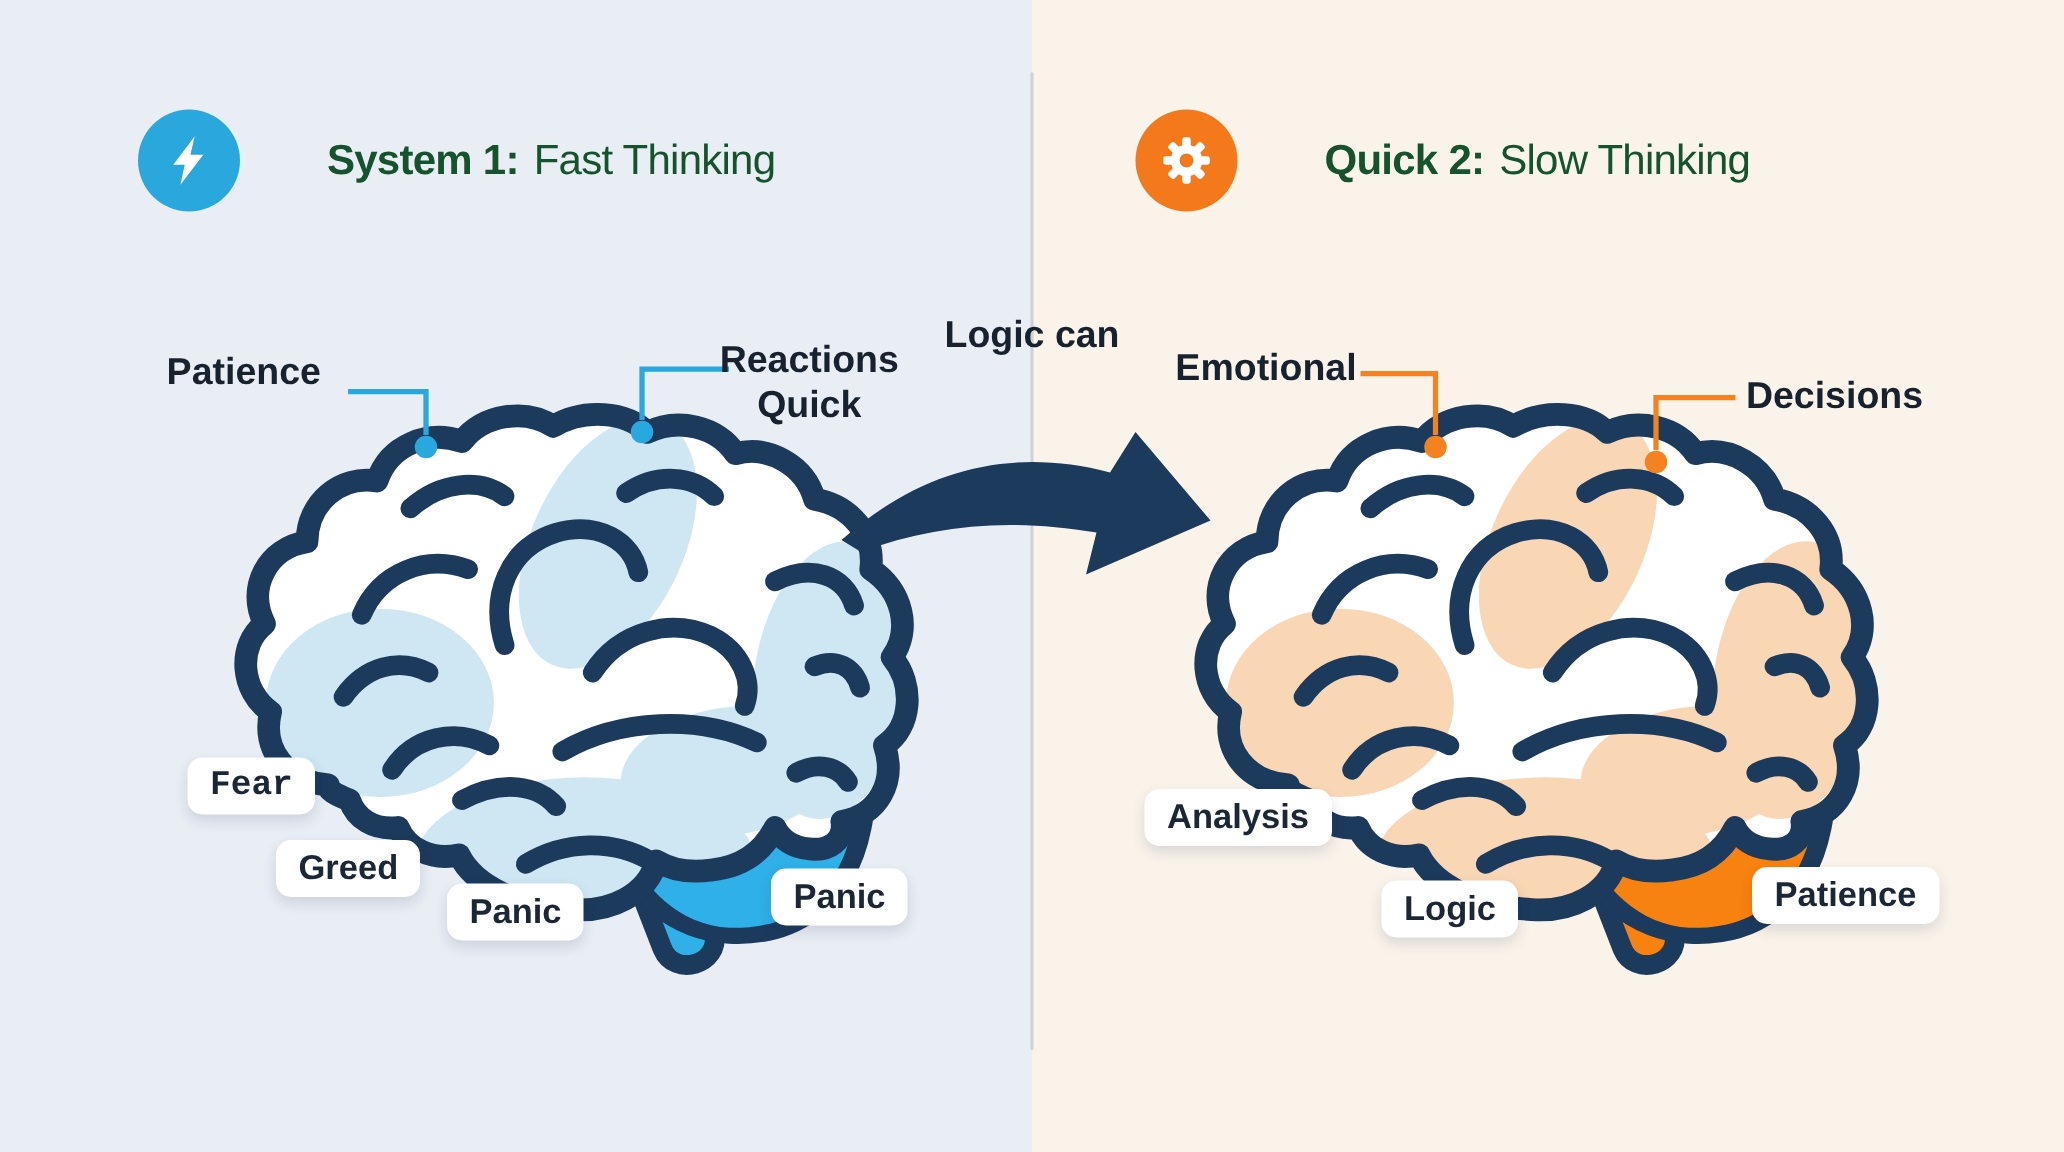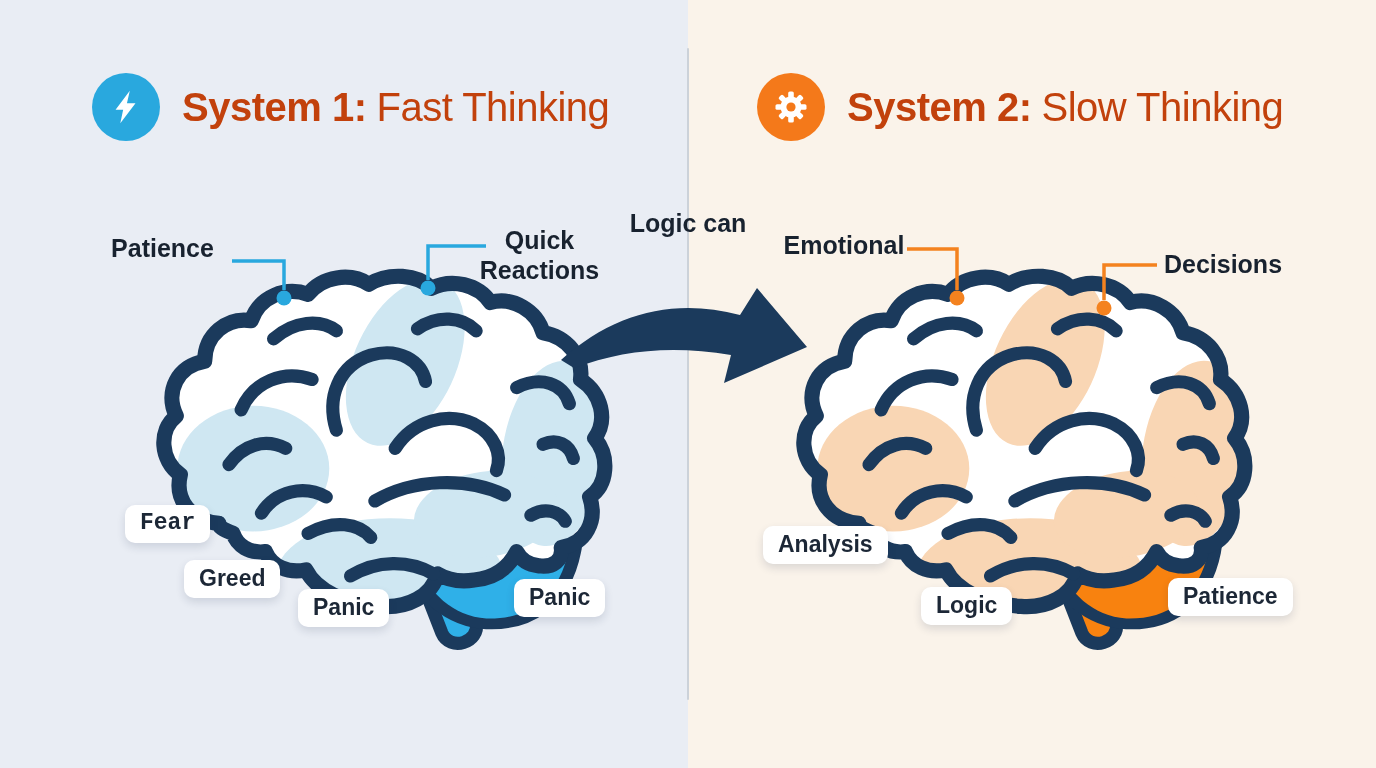--- a/index.html
+++ b/index.html
@@ -12,21 +12,21 @@
   .panel-left{left:0;width:688px;background:#e9edf4;}
   .panel-right{left:688px;width:688px;background:#faf3ea;}
   .divider{position:absolute;left:687px;top:48px;height:652px;width:2px;background:#ccd2d9;border-radius:1px;}
 
   .header{position:absolute;display:flex;align-items:center;gap:22px;}
   .header-left{left:92px;top:73px;}
   .header-right{left:757px;top:73px;}
   .icon-circle{width:68px;height:68px;border-radius:50%;display:flex;align-items:center;justify-content:center;flex:0 0 auto;}
   .icon-blue{background:#29a8de;}
   .icon-orange{background:#f4791a;}
-  .title{font-size:40px;color:#c2410c;white-space:nowrap;letter-spacing:-0.5px;}
+  .title{font-size:28px;color:#14532d;white-space:nowrap;letter-spacing:-0.5px;margin-left:36px;}
   .title .t-bold{font-weight:800;}
   .title .t-rest{font-weight:500;margin-left:10px;}
 
   .callout{position:absolute;text-align:center;font-size:25px;line-height:30px;font-weight:600;color:#18222f;}
   .callout span{display:block;}
   .co-emotional{left:55px;top:233px;width:215px;}
   .co-quick{left:457px;top:225px;width:165px;}
   .co-stress{left:597px;top:208px;width:182px;}
   .co-analytical{left:753px;top:230px;width:182px;}
   .co-deliberate{left:1128px;top:249px;width:190px;}
@@ -125,21 +125,21 @@
           <rect x="17.2" y="4.5" width="5.6" height="7" rx="1.6" transform="rotate(180 20 20)"></rect>
           <rect x="17.2" y="4.5" width="5.6" height="7" rx="1.6" transform="rotate(225 20 20)"></rect>
           <rect x="17.2" y="4.5" width="5.6" height="7" rx="1.6" transform="rotate(270 20 20)"></rect>
           <rect x="17.2" y="4.5" width="5.6" height="7" rx="1.6" transform="rotate(315 20 20)"></rect>
         </g>
       </g>
       <circle cx="20" cy="20" r="4.6" fill="#f4791a"></circle>
     </svg>
   </div>
   <div class="title">
-    <span class="t-bold">System 2:</span><span class="t-rest">Slow Thinking</span>
+    <span class="t-bold">Quick 2:</span><span class="t-rest">Slow Thinking</span>
   </div>
 </div>
 
 <svg class="overlay" width="1376" height="768" viewBox="0 0 1376 768">
   <g stroke="#29a8de" stroke-width="3.5" fill="none">
     <path d="M 232,261 L 284,261 L 284,290"></path>
     <circle cx="284" cy="298" r="7.5" fill="#29a8de" stroke="none"></circle>
   </g>
   <g stroke="#29a8de" stroke-width="3.5" fill="none">
     <path d="M 486,246 L 428,246 L 428,280"></path>
@@ -153,22 +153,22 @@
     <path d="M 1157,265 L 1104,265 L 1104,300"></path>
     <circle cx="1104" cy="308" r="7.5" fill="#f4821f" stroke="none"></circle>
   </g>
   <path fill="#1b3a5c" d="M 561,360 C 615,312 675,298 740,315 L 757,288 L 807,347 L 724,383 L 731,355 C 672,345 622,350 574,368 Z"></path>
 </svg>
 
 <div class="callout co-emotional">
   <span>Patience</span>
 </div>
 <div class="callout co-quick">
+  <span>Reactions</span>
   <span>Quick</span>
-  <span>Reactions</span>
 </div>
 <div class="callout co-stress">
   <span>Logic can</span>
 </div>
 <div class="callout co-analytical">
   <span>Emotional</span>
 </div>
 <div class="callout co-deliberate">
   <span>Decisions</span>
 </div>

